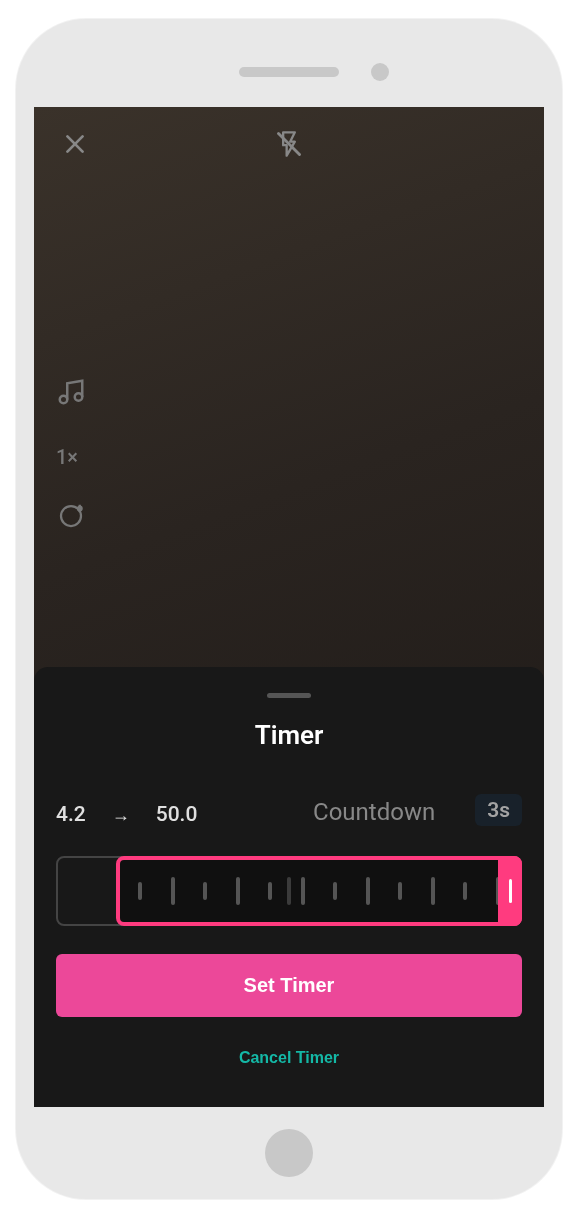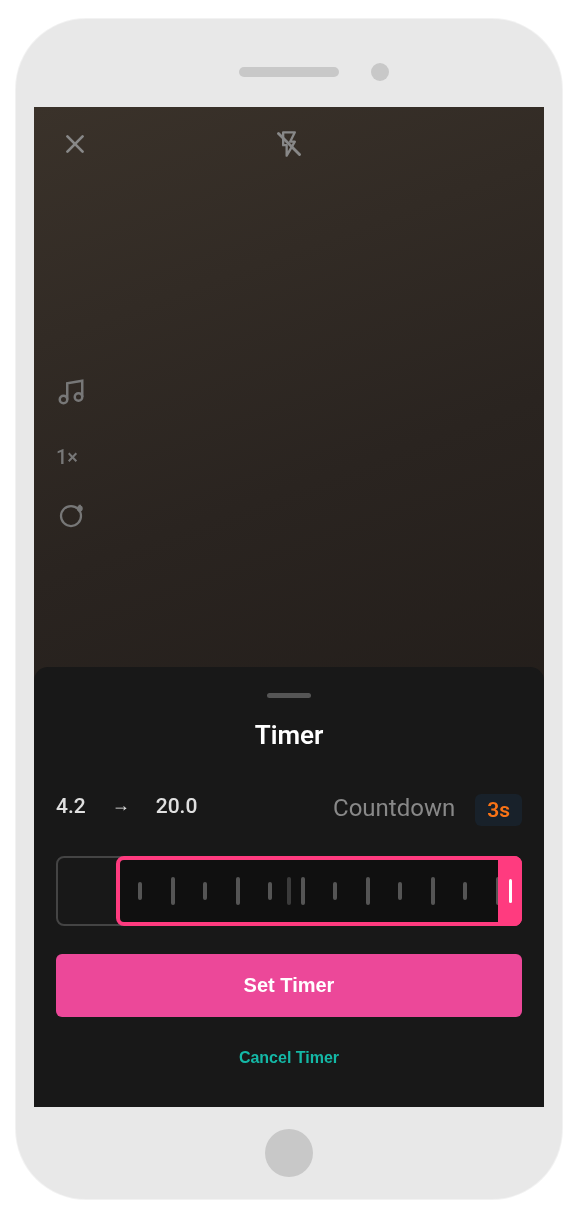--- a/index.html
+++ b/index.html
@@ -131,21 +131,21 @@
     .sheet-title {
       color: #fff;
       text-align: center;
       font-size: 26px;
       font-weight: 600;
       margin-bottom: 44px;
     }
     
     .timer-row {
       display: flex;
-      align-items: flex-start;
+      align-items: flex-end;
       margin-bottom: 30px;
     }
     
     .time-value {
       color: #e0e0e0;
       font-size: 21px;
       font-weight: 500;
     }
     
     .arrow-icon {
@@ -155,26 +155,27 @@
     }
     
     .countdown-label {
       color: #888;
       font-size: 24px;
       margin-left: auto;
       margin-right: 20px;
     }
     
     .countdown-value {
-      color: #f97316;
+      color: #a3a3a3;
       font-size: 21px;
       font-weight: 600;
       background: rgba(30,144,255,0.08);
       padding: 4px 12px;
       border-radius: 6px;
+      margin-left: 20px;
     }
     
     .slider-container {
       position: relative;
       height: 70px;
       margin-bottom: 28px;
     }
     
     .slider-track {
       position: absolute;
@@ -330,21 +331,21 @@
     </div>
 
     <div class="bottom-sheet">
       <div class="drag-handle"></div>
       
       <div class="sheet-title">Timer</div>
       
       <div class="timer-row">
         <span class="time-value">4.2</span>
         <span class="arrow-icon">→</span>
-        <span class="time-value">20.0</span>
+        <span class="time-value">50.0</span>
         <span class="countdown-label">Countdown</span>
         <span class="countdown-value">3s</span>
       </div>
       
       <div class="slider-container">
         <div class="slider-track">
           <div class="tick tall"></div>
         </div>
         <div class="slider-selected">
           <div class="tick short"></div>

